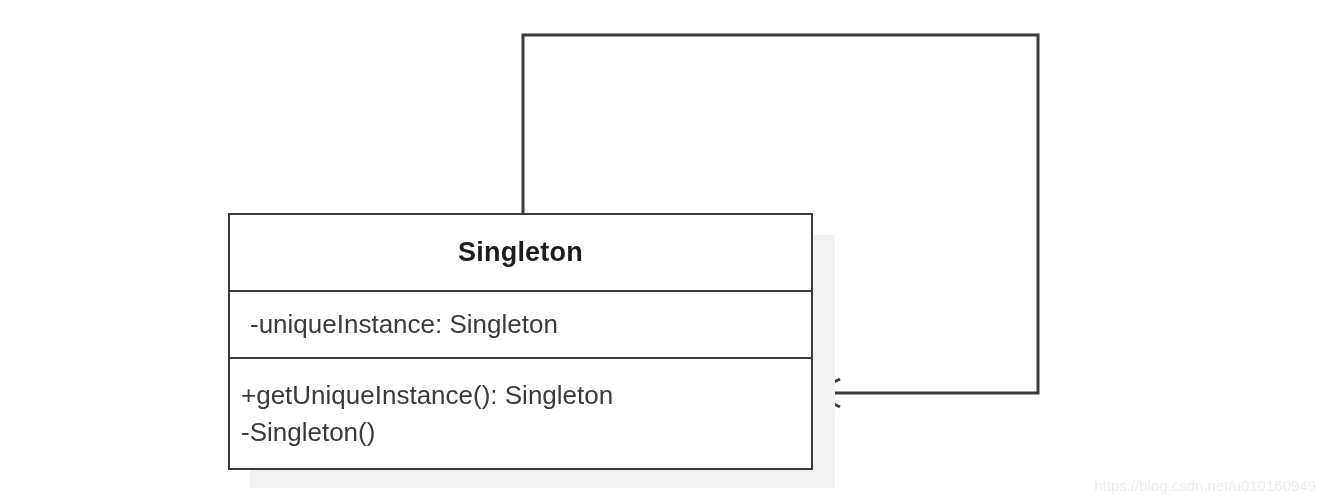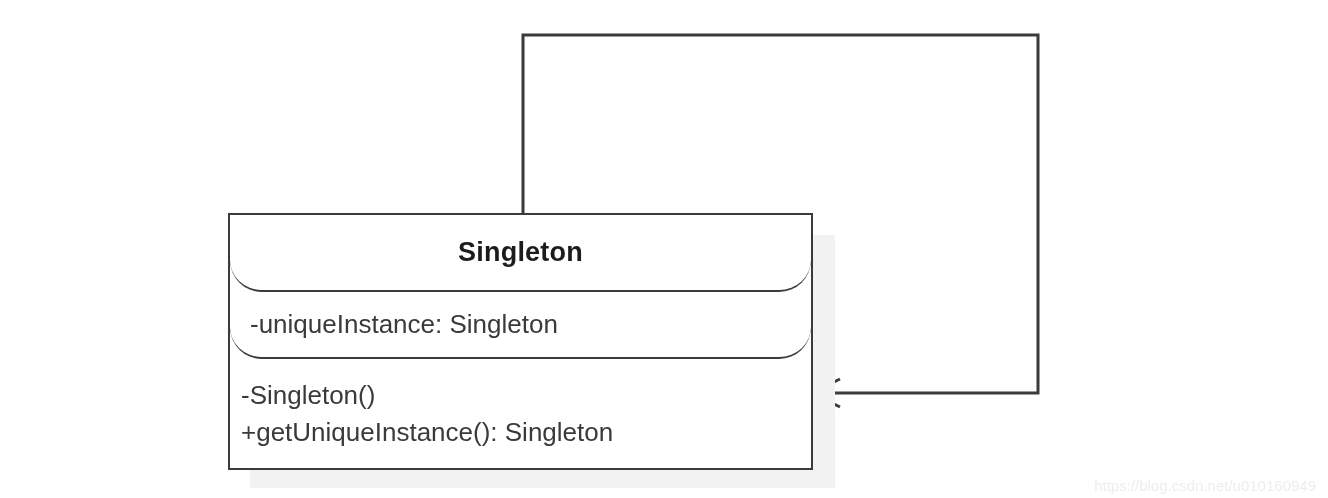--- a/index.html
+++ b/index.html
@@ -46,21 +46,20 @@
     box-sizing: border-box;
     background: #ffffff;
     border: 2px solid #3b3b3b;
     display: flex;
     flex-direction: column;
   }
 
   .compartment {
     box-sizing: border-box;
     position: relative;
-    border-radius: 32px;
   }
 
   .compartment-name {
     height: 77px;
     display: flex;
     align-items: center;
     justify-content: center;
     border-bottom: 2px solid #3b3b3b;
   }
   .class-title {
@@ -123,21 +122,21 @@
 
     <div class="compartment compartment-name">
       <span class="class-title">Singleton</span>
     </div>
 
     <div class="compartment compartment-attrs">
       <div class="member-line">-uniqueInstance: Singleton</div>
     </div>
 
     <div class="compartment compartment-ops">
+      <div class="member-line">+getUniqueInstance(): Singleton</div>
       <div class="member-line">-Singleton()</div>
-      <div class="member-line">+getUniqueInstance(): Singleton</div>
     </div>
 
   </div>
 
   <div class="watermark">https://blog.csdn.net/u010160949</div>
 
 </div>
 
 </body></html>

